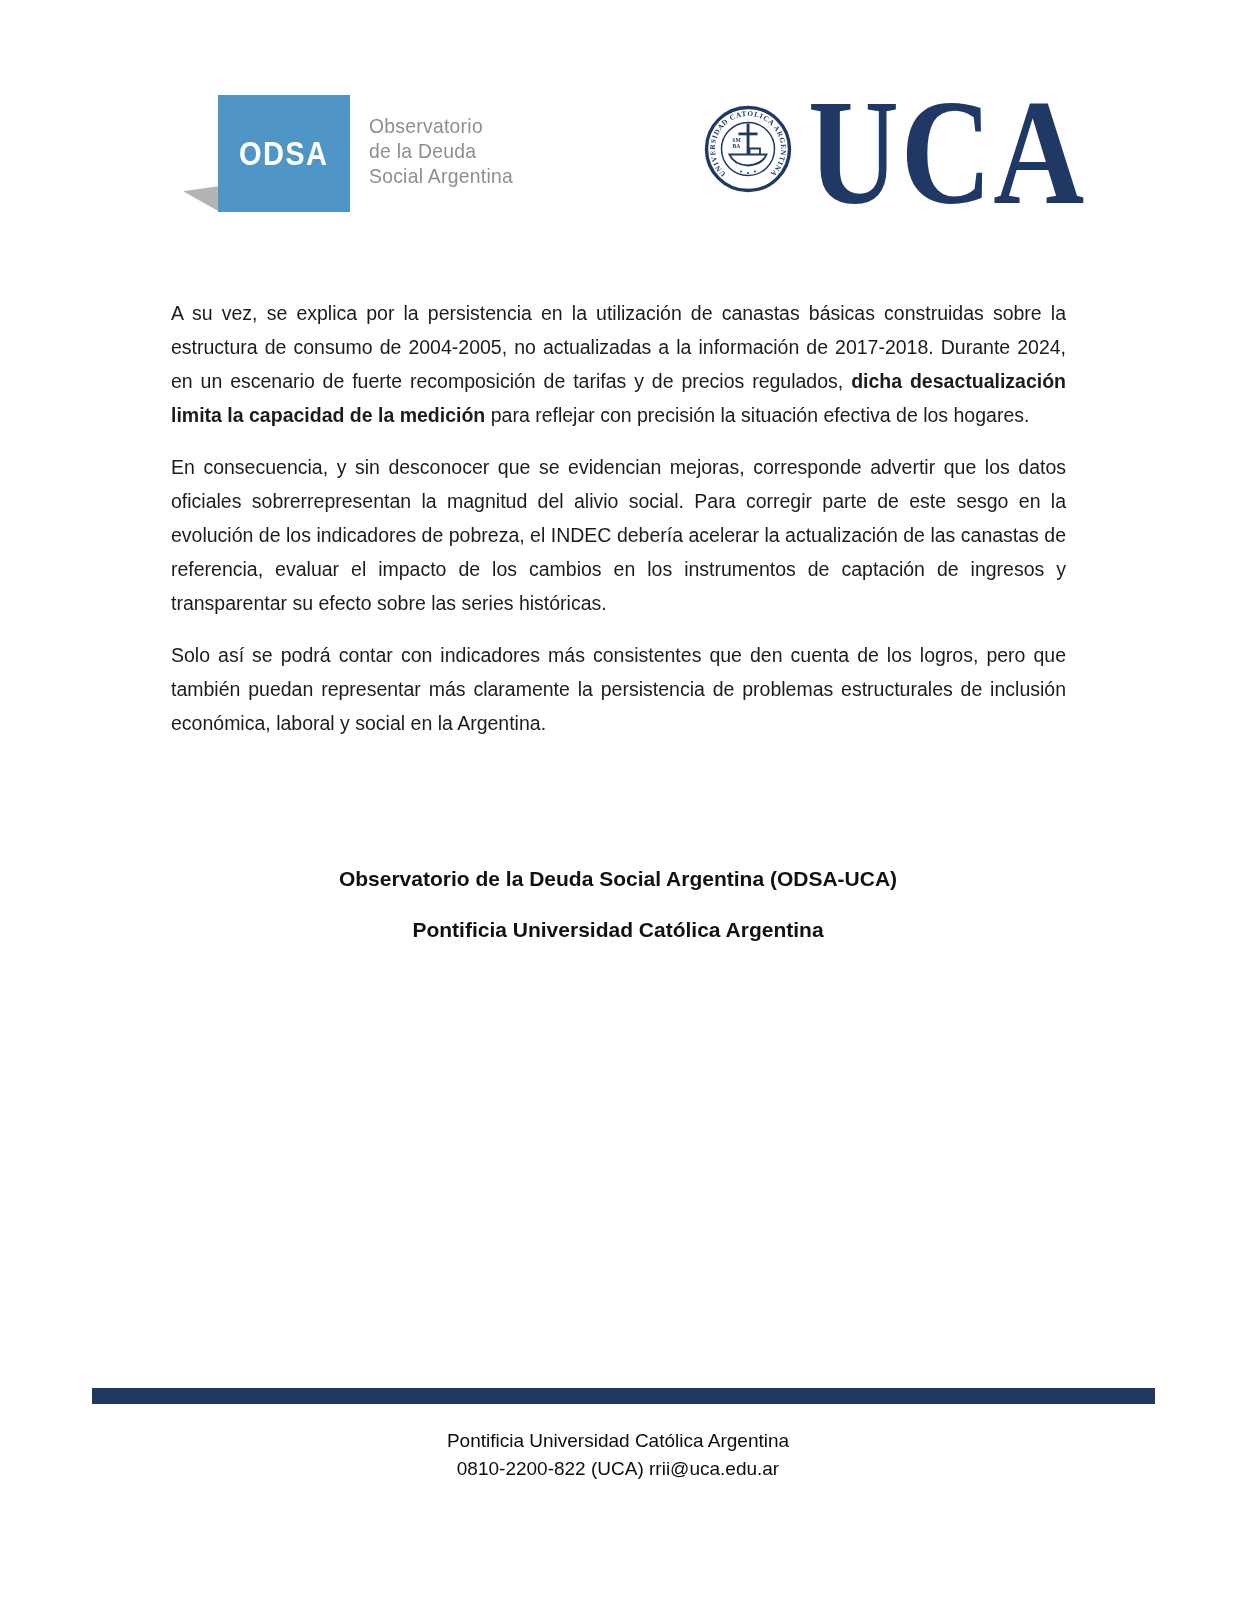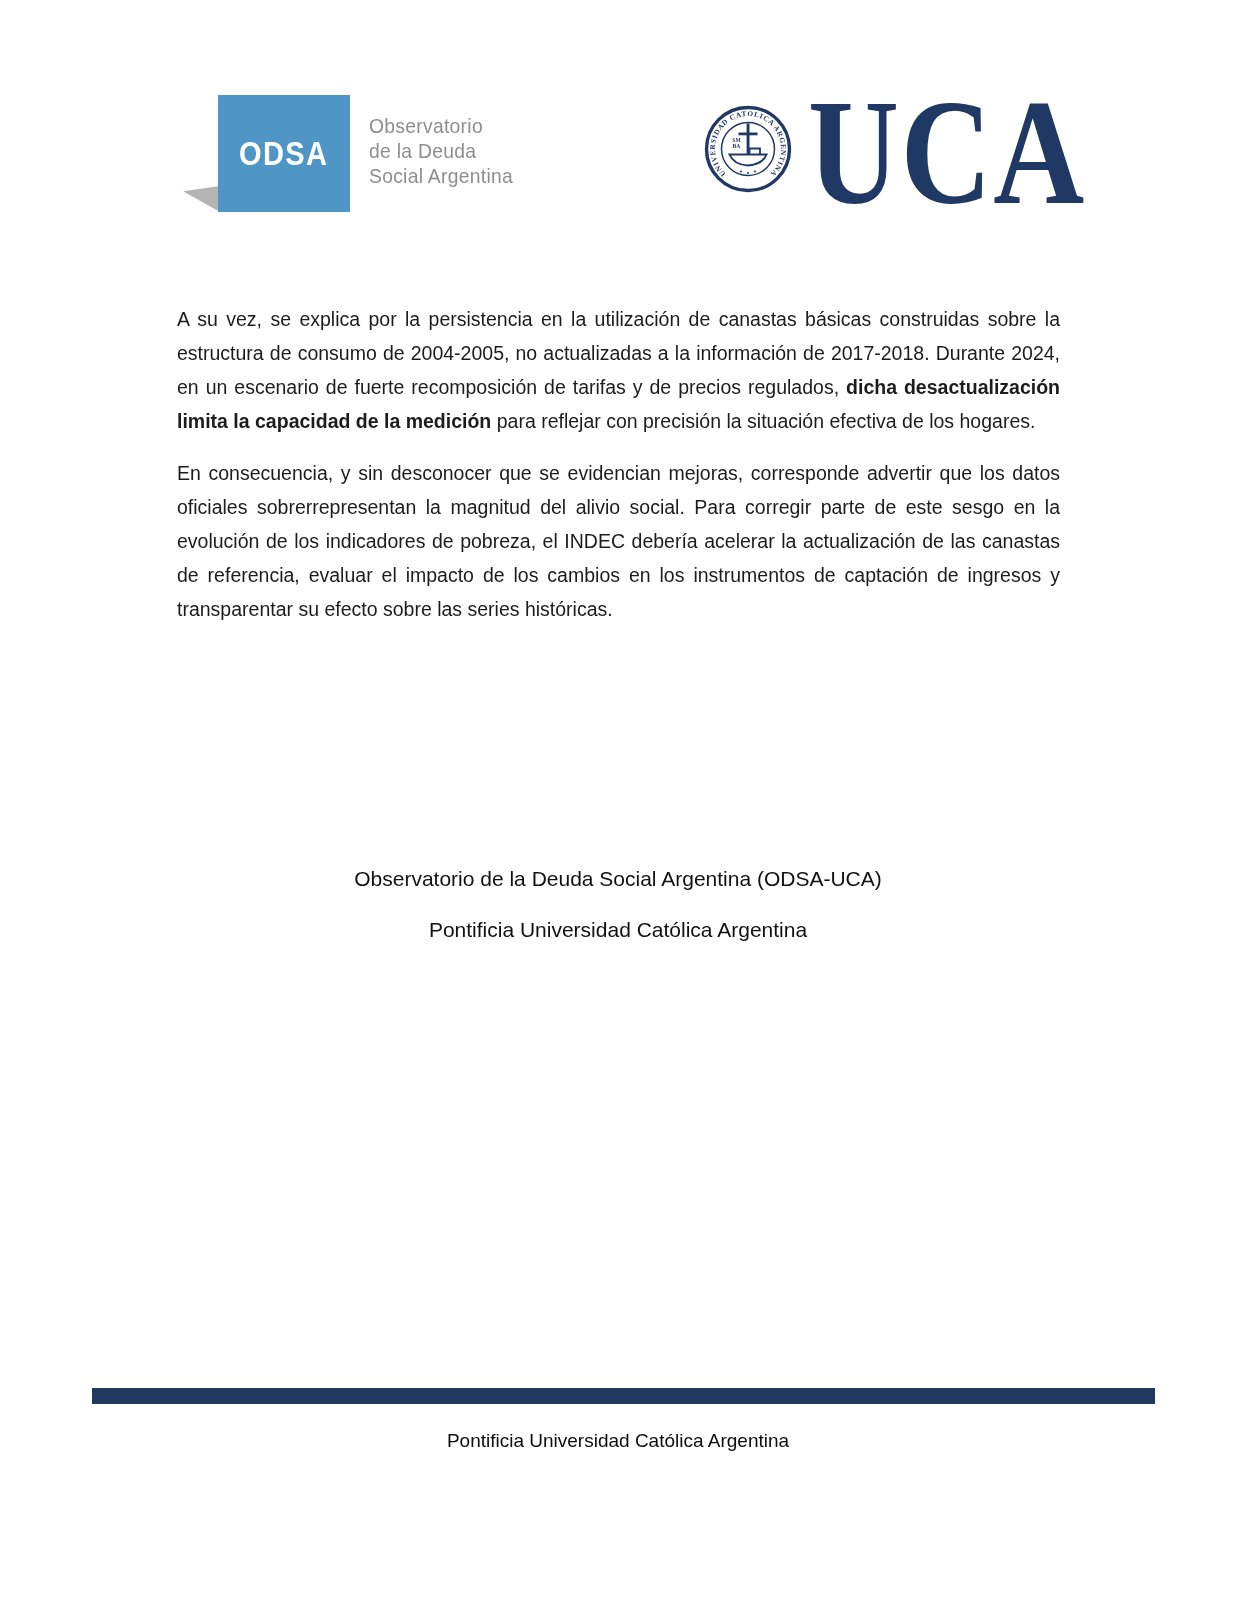--- a/index.html
+++ b/index.html
@@ -37,27 +37,27 @@
     font-size:150px; line-height:150px; color:#203864; letter-spacing:2px;
     transform:scale(0.84,1); transform-origin:left top; white-space:nowrap;
   }
 
   
   .doc-body {
     position:absolute; left:167px; top:292px; width:903px;
     font-size:19.5px; line-height:34px; color:#1c1c1c;
     text-align:justify;
   }
-  .doc-body p { margin:10px; }
+  .doc-body p { margin:4px; }
   .doc-body p + p { margin-top:18px; }
   .doc-body b { font-weight:bold; }
 
   .signature {
     position:absolute; left:0; top:864px; width:1236px;
-    text-align:center; font-weight:normal; font-size:21px; line-height:30px;
+    text-align:center; font-weight:bold; font-size:21px; line-height:30px;
     color:#111111;
   }
   .signature .sig-line + .sig-line { margin-top:21px; }
 
   
   .footer-bar {
     position:absolute; left:92px; top:1388px; width:1063px; height:16px;
     background:#21395F;
   }
   .footer-text {
@@ -101,25 +101,27 @@
 
     <circle cx="38" cy="67.5" r="1" fill="#203864"></circle>
     <circle cx="45" cy="69" r="1" fill="#203864"></circle>
     <circle cx="52" cy="67.5" r="1" fill="#203864"></circle>
   </svg>
   <div class="uca-big">UCA</div>
 
   <div class="doc-body">
     <p><span>A su vez, se explica por la persistencia en la utilización de canastas básicas construidas sobre la estructura de consumo de 2004-2005, no actualizadas a la información de 2017-2018. Durante 2024, en un escenario de fuerte recomposición de tarifas y de precios regulados, </span><b>dicha desactualización limita la capacidad de la medición</b><span> para reflejar con precisión la situación efectiva de los hogares.</span></p>
     <p>En consecuencia, y sin desconocer que se evidencian mejoras, corresponde advertir que los datos oficiales sobrerrepresentan la magnitud del alivio social. Para corregir parte de este sesgo en la evolución de los indicadores de pobreza, el INDEC debería acelerar la actualización de las canastas de referencia, evaluar el impacto de los cambios en los instrumentos de captación de ingresos y transparentar su efecto sobre las series históricas.</p>
+    <p>Solo así se podrá contar con indicadores más consistentes que den cuenta de los logros, pero que también puedan representar más claramente la persistencia de problemas estructurales de inclusión económica, laboral y social en la Argentina.</p>
   </div>
 
   <div class="signature">
     <div class="sig-line">Observatorio de la Deuda Social Argentina (ODSA-UCA)</div>
     <div class="sig-line">Pontificia Universidad Católica Argentina</div>
   </div>
 
   <div class="footer-bar"></div>
   <div class="footer-text">
     <div>Pontificia Universidad Católica Argentina</div>
+    <div>0810-2200-822 (UCA) rrii@uca.edu.ar</div>
   </div>
 
 </div>
 
 </body></html>

